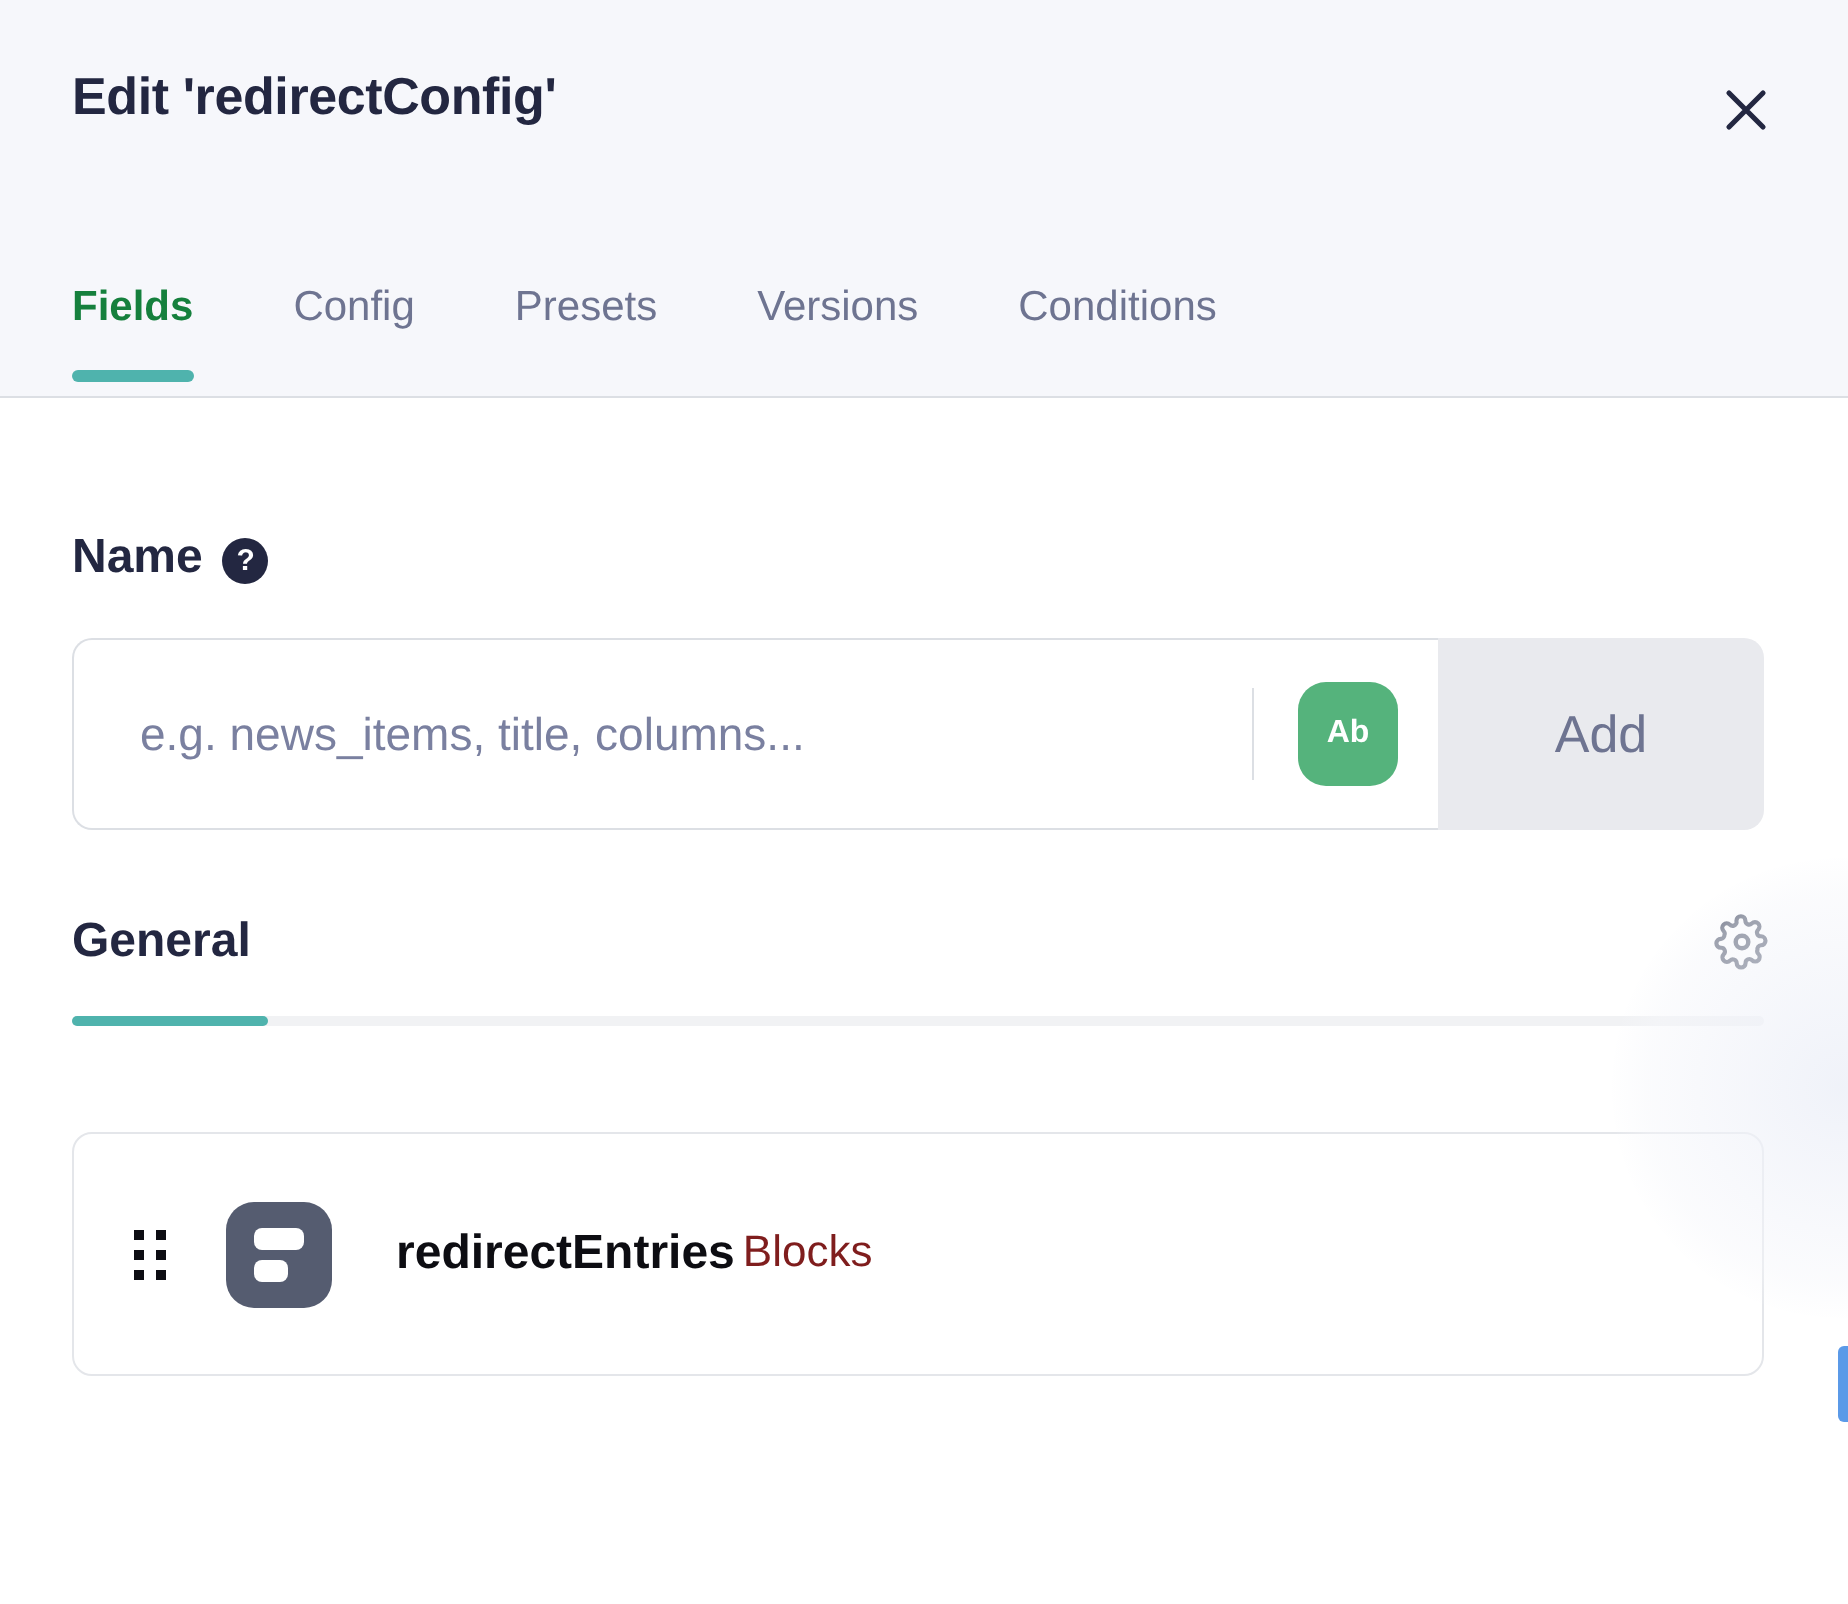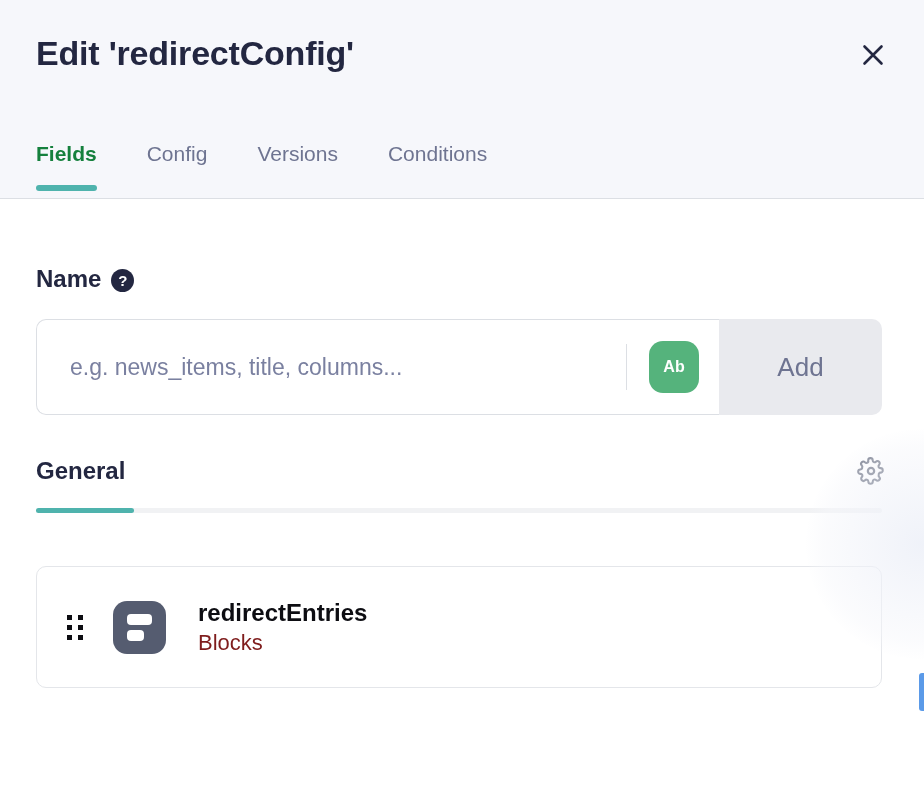--- a/index.html
+++ b/index.html
@@ -32,21 +32,21 @@
   }
 
   .title-row {
     display: flex;
     align-items: flex-start;
     justify-content: space-between;
     padding-top: 33px;
   }
 
   .modal-title {
-    font-size: 34px;
+    font-size: 26px;
     font-weight: bold;
     color: #232741;
     letter-spacing: -0.2px;
     line-height: 1.2;
   }
 
   .close-button {
     width: 34px;
     height: 34px;
     display: flex;
@@ -302,21 +302,21 @@
   .field-icon .bar-top {
     width: 25px; height: 11px;
     background: #ffffff; border-radius: 4px;
   }
   .field-icon .bar-bottom {
     width: 17px; height: 11px;
     background: #ffffff; border-radius: 4px;
     margin-right: 8px;
   }
 
-  .field-text { display: flex; flex-direction: column; gap: 4px; }
+  .field-text { display: flex; gap: 4px; }
 
   .field-name {
     font-size: 24px;
     font-weight: bold;
     color: #0d0d12;
     line-height: 1.15;
   }
 
   .field-type {
     font-size: 22px;
@@ -366,20 +366,23 @@
     </div>
 
     <div class="tabs">
       <button class="tab active">
         <span>Fields</span>
       </button>
       <button class="tab">
         <span>Config</span>
       </button>
       <button class="tab">
+        <span>Presets</span>
+      </button>
+      <button class="tab">
         <span>Versions</span>
       </button>
       <button class="tab">
         <span>Conditions</span>
       </button>
     </div>
 
   </div>
 
   <div class="modal-body">

